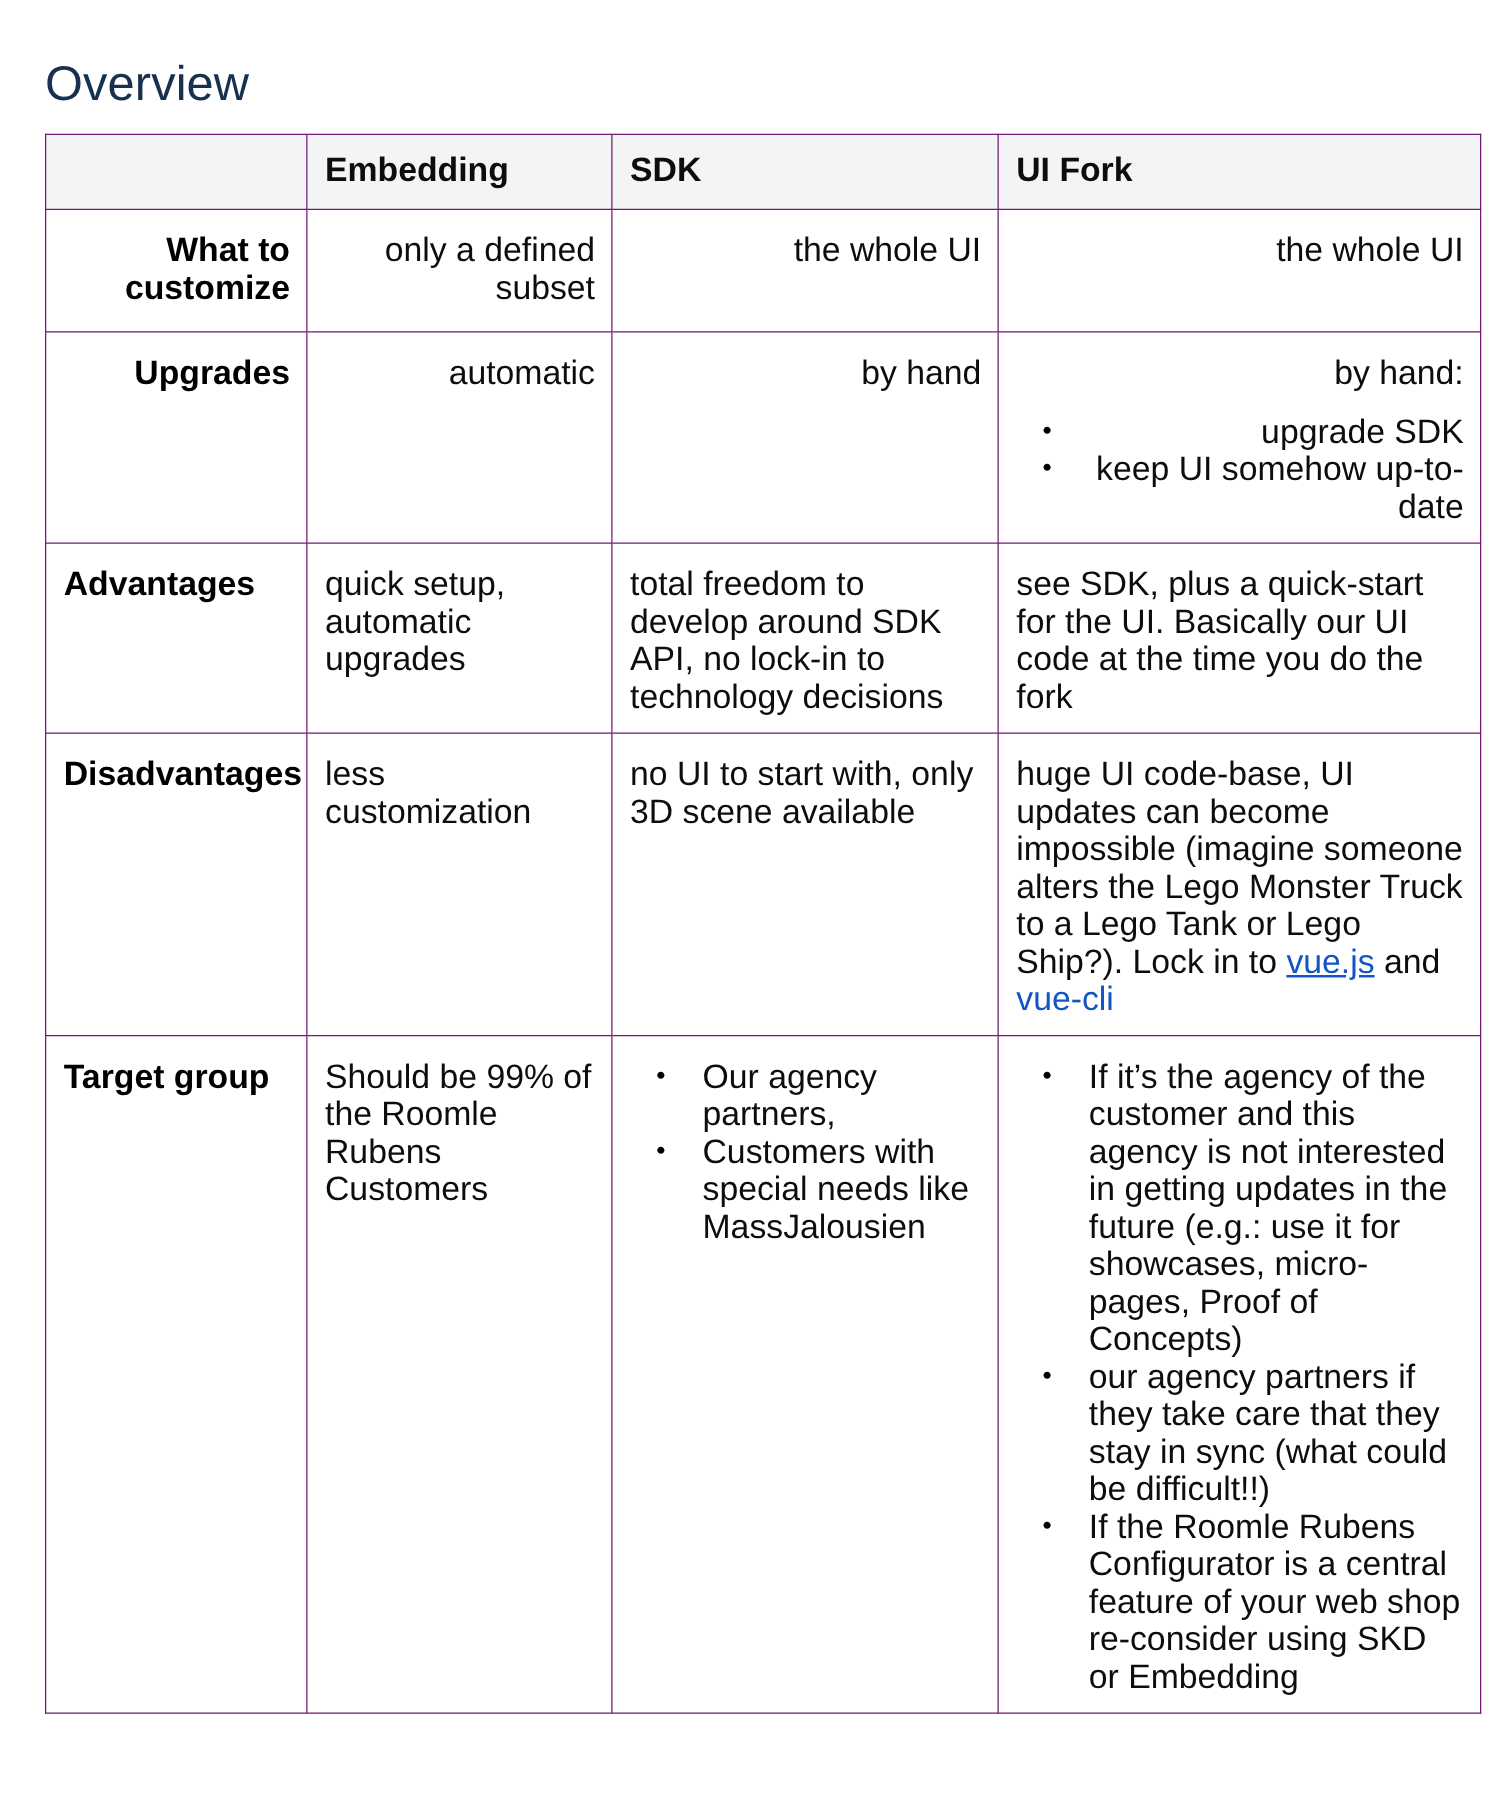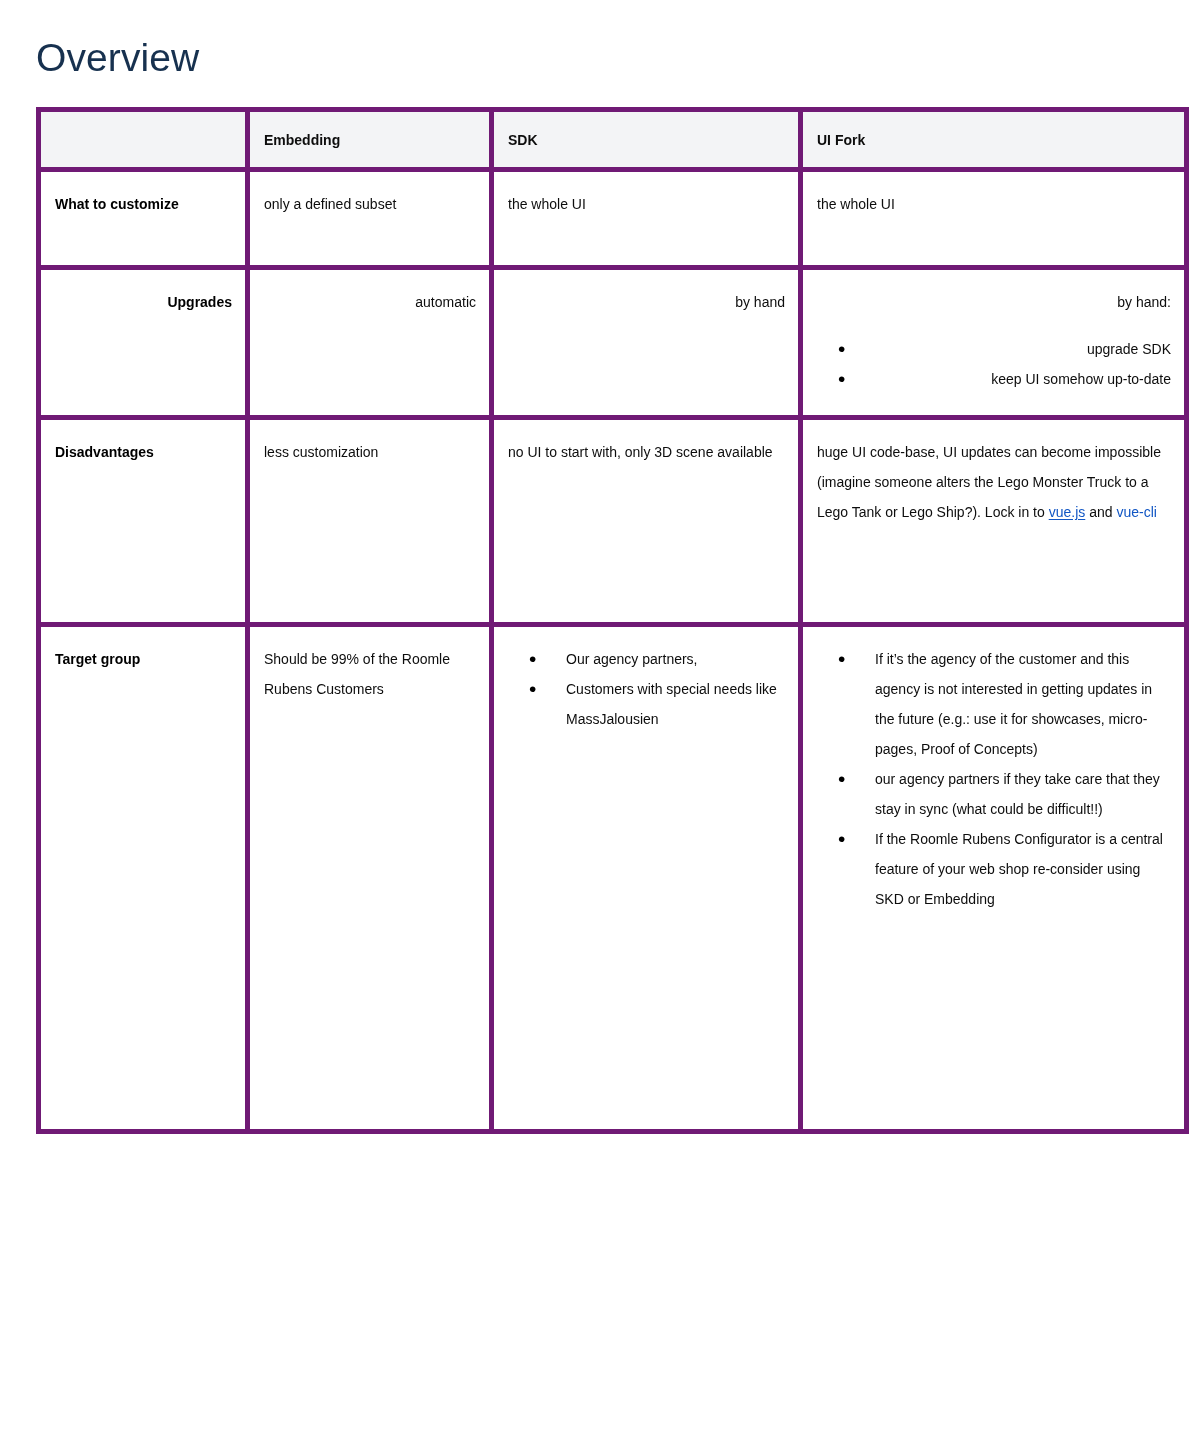--- a/index.html
+++ b/index.html
@@ -19,21 +19,21 @@
   .page {
     position: relative;
     width: 1200px;
     height: 1453px;
     padding: 0;
   }
 
   .page-title {
     position: absolute;
     left: 36px;
-    top: 4px;
+    top: 14px;
     font-size: 39px;
     line-height: 56px;
     font-weight: 400;
     color: #17314f;
     letter-spacing: 0.1px;
     white-space: nowrap;
   }
 
   .table-wrap {
     position: absolute;
@@ -49,24 +49,24 @@
     background: #ffffff;
   }
 
   table.overview col.c-label  { width: 209px; }
   table.overview col.c-emb    { width: 244px; }
   table.overview col.c-sdk    { width: 309px; }
   table.overview col.c-fork   { width: 386px; }
 
   table.overview th,
   table.overview td {
-    border: 5px solid #701a75;
+    border: 1px solid #701a75;
     vertical-align: top;
     padding: 17px 13px 14px 14px;
-    font-size: 14px;
+    font-size: 27px;
     line-height: 30px;
     color: #0d0d0d;
     font-weight: 400;
   }
 
   table.overview thead th {
     background: #f3f4f6;
     font-weight: bold;
     height: 60px;
     padding-top: 13px;
@@ -75,21 +75,21 @@
   }
 
   table.overview thead th.blank { background: #f3f4f6; }
 
   table.overview td.rowlabel {
     font-weight: bold;
     color: #000000;
   }
 
   
-  tr.r-customize  td { height: 98px; }
+  tr.r-customize  td { height: 98px; text-align: right; }
   tr.r-upgrades   td { height: 150px; text-align: right; }
   tr.r-learn      td { height: 97px; }
   tr.r-hosting    td { height: 64px; }
   tr.r-advantages td { height: 127px; }
   tr.r-disadv     td { height: 207px; }
   tr.r-target     td { height: 507px; }
 
   a.link {
     color: #1156c4;
     text-decoration: underline;
@@ -163,20 +163,26 @@
             <div class="byhand-line">by hand:</div>
             <ul class="bullets">
               <li>upgrade SDK</li>
               <li>keep UI somehow up-to-date</li>
             </ul>
           </td>
         </tr>
 
 
 
+        <tr class="r-advantages">
+          <td class="rowlabel">Advantages</td>
+          <td>quick setup, automatic upgrades</td>
+          <td>total freedom to develop around SDK API, no lock-in to technology decisions</td>
+          <td>see SDK, plus a quick-start for the UI. Basically our UI code at the time you do the fork</td>
+        </tr>
 
         <tr class="r-disadv">
           <td class="rowlabel">Disadvantages</td>
           <td>less customization</td>
           <td>no UI to start with, only 3D scene available</td>
           <td><span>huge UI code-base, UI updates can become impossible (imagine someone alters the Lego Monster Truck to a Lego Tank or Lego Ship?). Lock in to </span><a class="link" href="#">vue.js</a><span> and </span><a class="link nounderline" href="#">vue-cli</a></td>
         </tr>
 
         <tr class="r-target">
           <td class="rowlabel">Target group</td>

